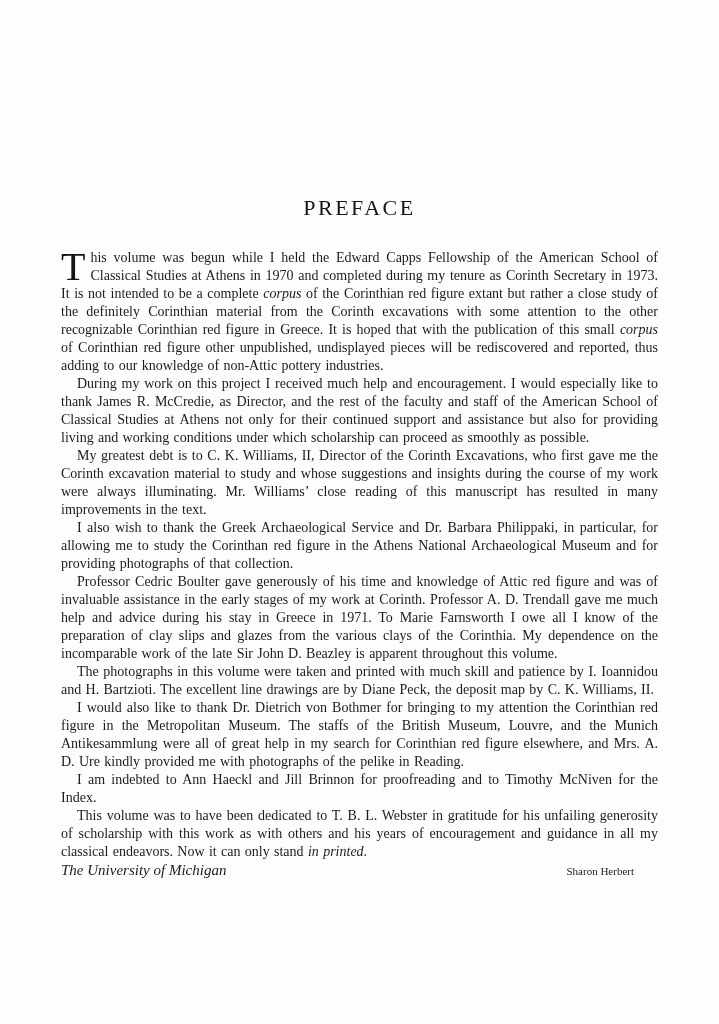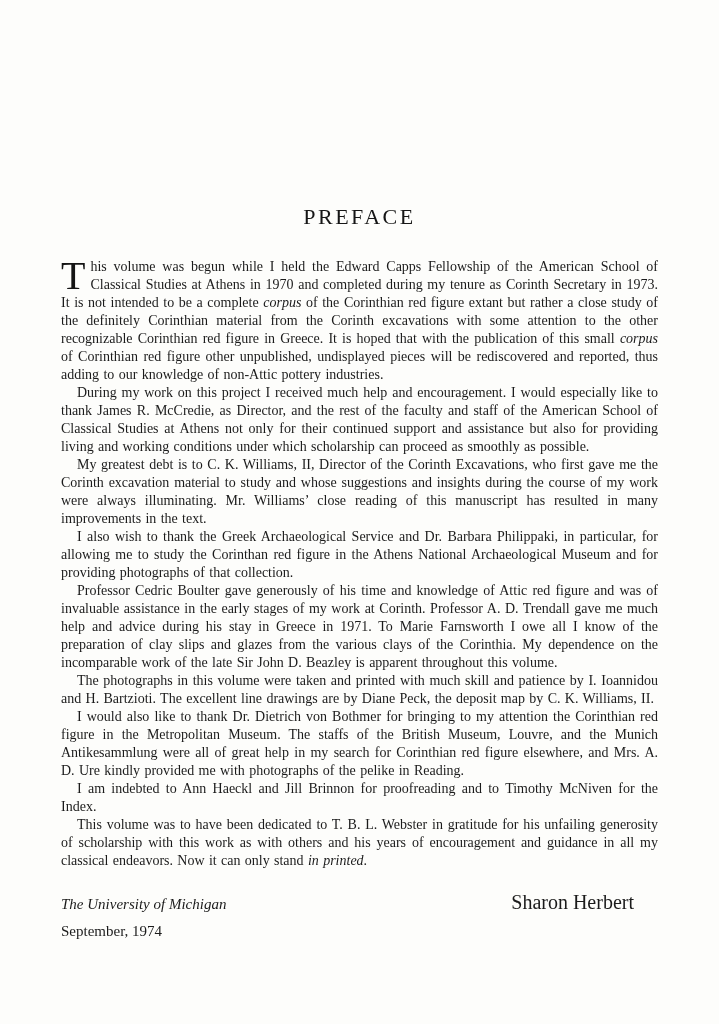--- a/index.html
+++ b/index.html
@@ -13,21 +13,21 @@
     position: relative;
     box-sizing: border-box;
     width: 719px;
     height: 1024px;
     background: #fdfdfb;
     color: #1b1b1b;
     font-family: "Liberation Serif", serif;
     padding: 193px 61px 0 61px;
   }
   .page-title {
-    margin: 13px 0 30px 0;
+    margin: 4px 0 30px 0;
     text-align: center;
     font-size: 22px;
     font-weight: normal;
     letter-spacing: 2.5px;
     line-height: 1;
     color: #161616;
   }
   .body-text p {
     margin: 0;
     font-size: 14px;
@@ -44,34 +44,33 @@
     font-size: 40px;
     line-height: 30px;
     padding: 3px 5px 0 0;
     color: #141414;
   }
   .body-text em {
     font-style: italic;
     font-family: Liberation Serif, serif;
   }
   .signature-block {
-    margin-top: 20px;
   }
   .signature-row {
     display: flex;
     justify-content: space-between;
     align-items: baseline;
   }
   .affiliation {
     font-style: italic;
     font-size: 15px;
     line-height: 1.2;
   }
   .author-name {
-    font-size: 20px;
+    font-size: 11px;
     line-height: 1.2;
     padding-right: 24px;
   }
   .signature-date {
     font-size: 15px;
     line-height: 1.2;
     margin-top: 8px;
   }
 </style>
 </head>
@@ -93,16 +92,15 @@
     <p><span>I would also like to thank Dr. Dietrich von Bothmer for bringing to my attention the Corinthian red figure in the Metropolitan Museum. The staffs of the British Museum, Louvre, and the Munich Antikesammlung were all of great help in my search for Corinthian red figure elsewhere, and Mrs. A. D. Ure kindly provided me with photographs of the pelike in Reading.</span></p>
     <p><span>I am indebted to Ann Haeckl and Jill Brinnon for proofreading and to Timothy McNiven for the Index.</span></p>
     <p><span>This volume was to have been dedicated to T. B. L. Webster in gratitude for his unfailing generosity of scholarship with this work as with others and his years of encouragement and guidance in all my classical endeavors. Now it can only stand </span><em>in printed</em><span>.</span></p>
   </section>
 
   <footer class="signature-block">
     <div class="signature-row">
       <span class="affiliation">The University of Michigan</span>
       <span class="author-name">Sharon Herbert</span>
     </div>
-    <div class="signature-date">September, 1974</div>
   </footer>
 
 </div>
 
 </body></html>

